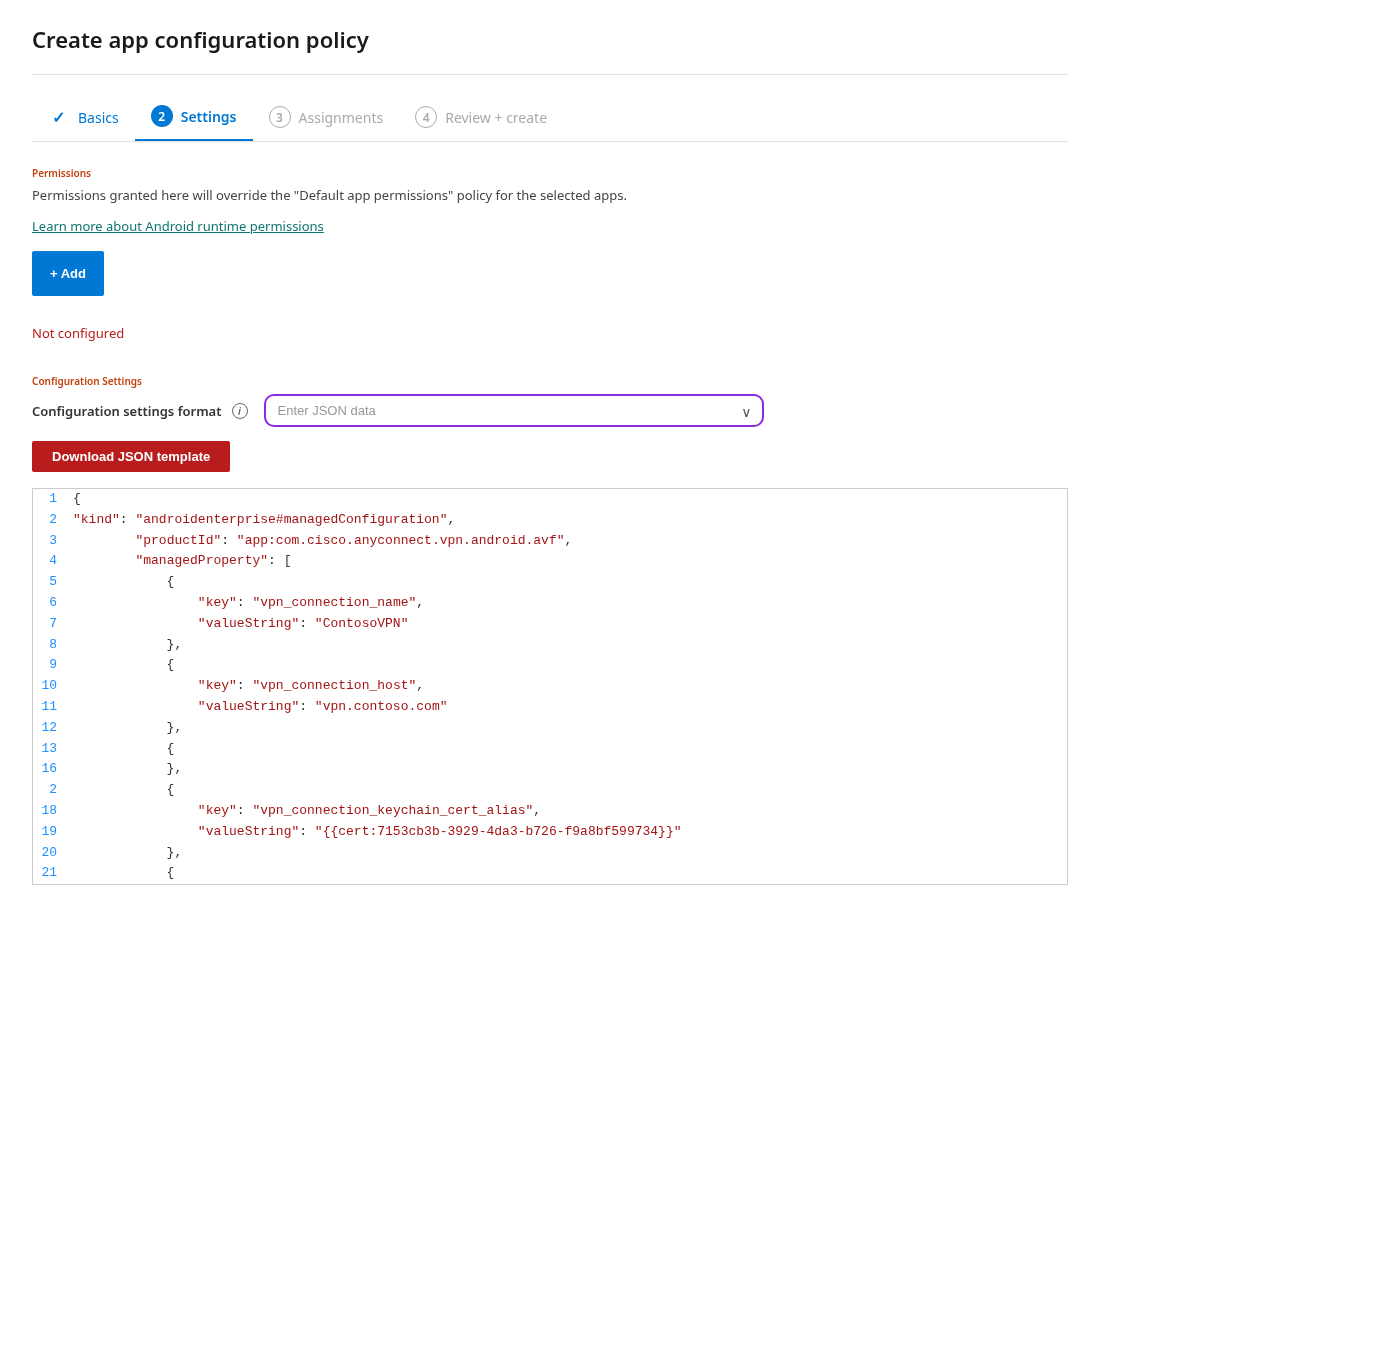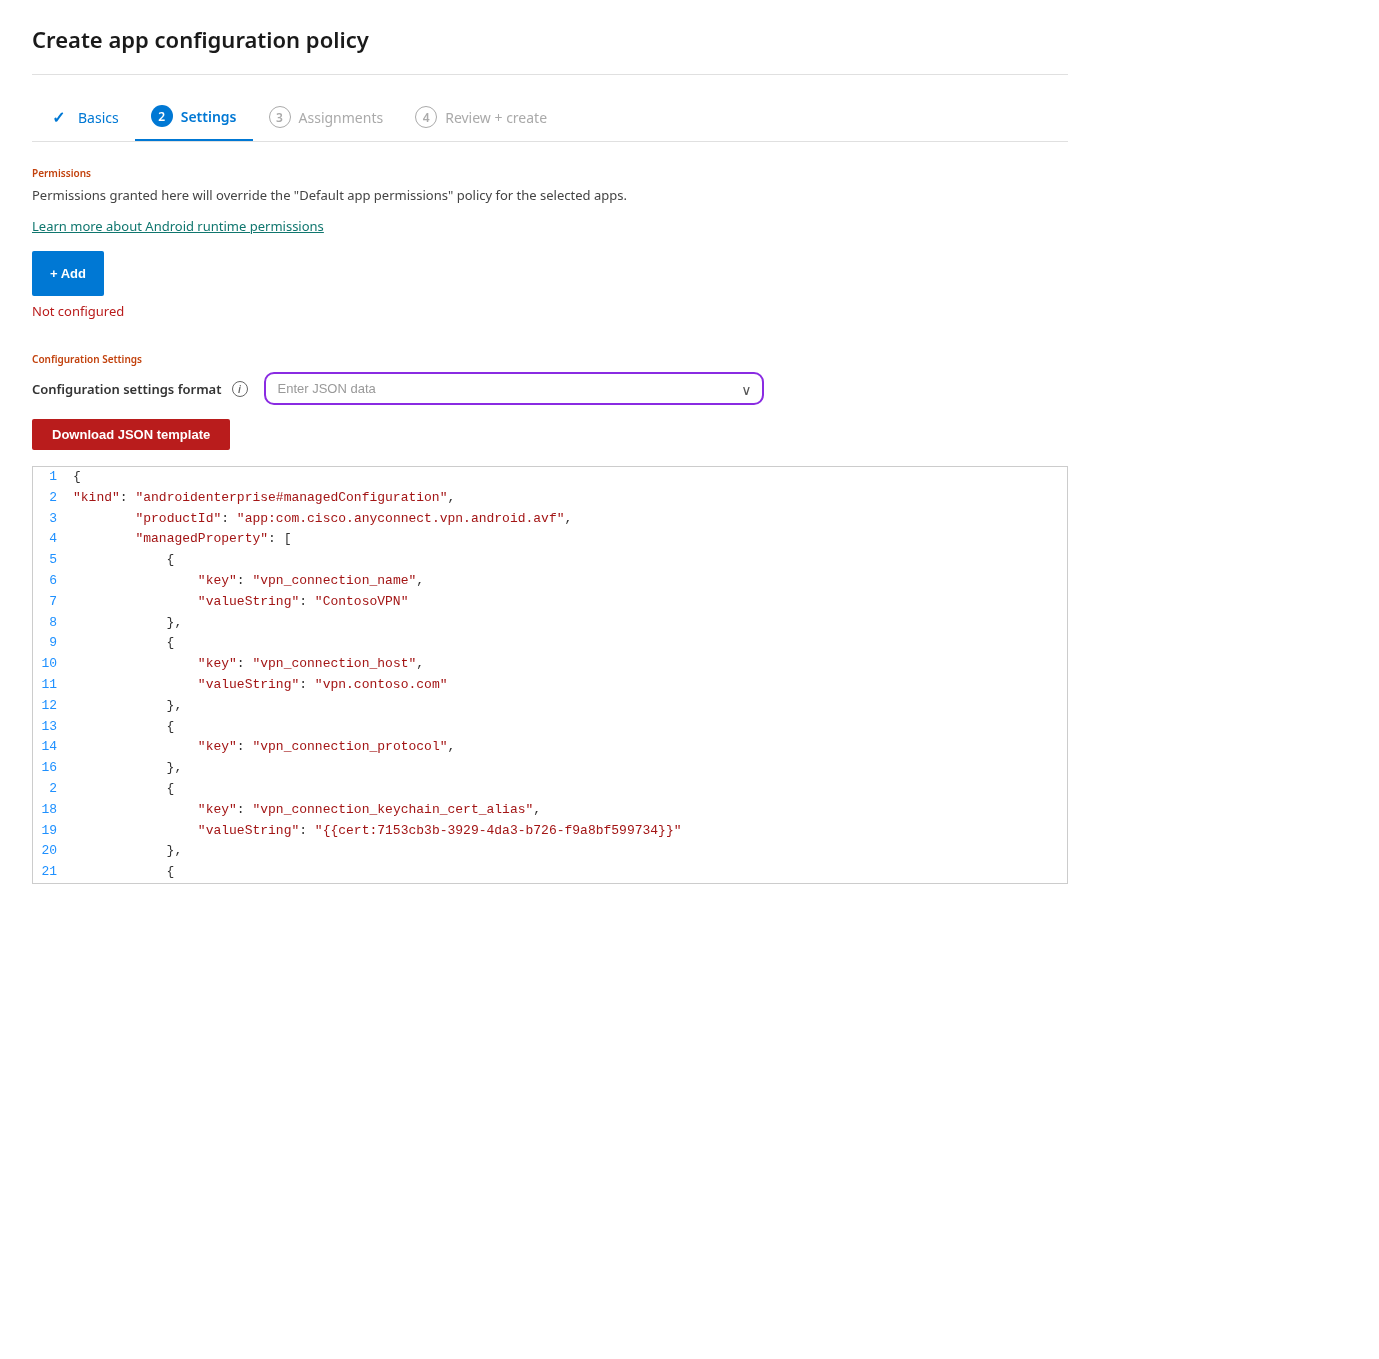--- a/index.html
+++ b/index.html
@@ -94,21 +94,21 @@
     }
     .btn-add {
       background: #0078d4;
       color: #fff;
       border: none;
       padding: 15px 18px;
       font-size: 13px;
       font-weight: 600;
       cursor: pointer;
       border-radius: 2px;
-      margin-bottom: 6px;
+      margin-bottom: 28px;
     }
     .not-configured {
       font-size: 13px;
       color: #b91c1c;
       margin-bottom: 32px;
     }
     .config-settings-section {
       margin-bottom: 16px;
     }
     .format-row {
@@ -321,24 +321,20 @@
         </div>
         <div class="json-line">
           <span class="line-num">12</span>
           <span class="line-content"><span class="json-plain">            },</span></span>
         </div>
         <div class="json-line">
           <span class="line-num">13</span>
           <span class="line-content"><span class="json-plain">            {</span></span>
         </div>
         <div class="json-line">
-          <span class="line-num">14</span>
-          <span class="line-content"><span class="json-plain">                </span><span class="json-string">"key"</span><span class="json-plain">: </span><span class="json-string">"vpn_connection_protocol"</span><span class="json-plain">,</span></span>
-        </div>
-        <div class="json-line">
           <span class="line-num">16</span>
           <span class="line-content"><span class="json-plain">            },</span></span>
         </div>
         <div class="json-line">
           <span class="line-num">2</span>
           <span class="line-content"><span class="json-plain">            {</span></span>
         </div>
         <div class="json-line">
           <span class="line-num">18</span>
           <span class="line-content"><span class="json-plain">                </span><span class="json-string">"key"</span><span class="json-plain">: </span><span class="json-string">"vpn_connection_keychain_cert_alias"</span><span class="json-plain">,</span></span>

